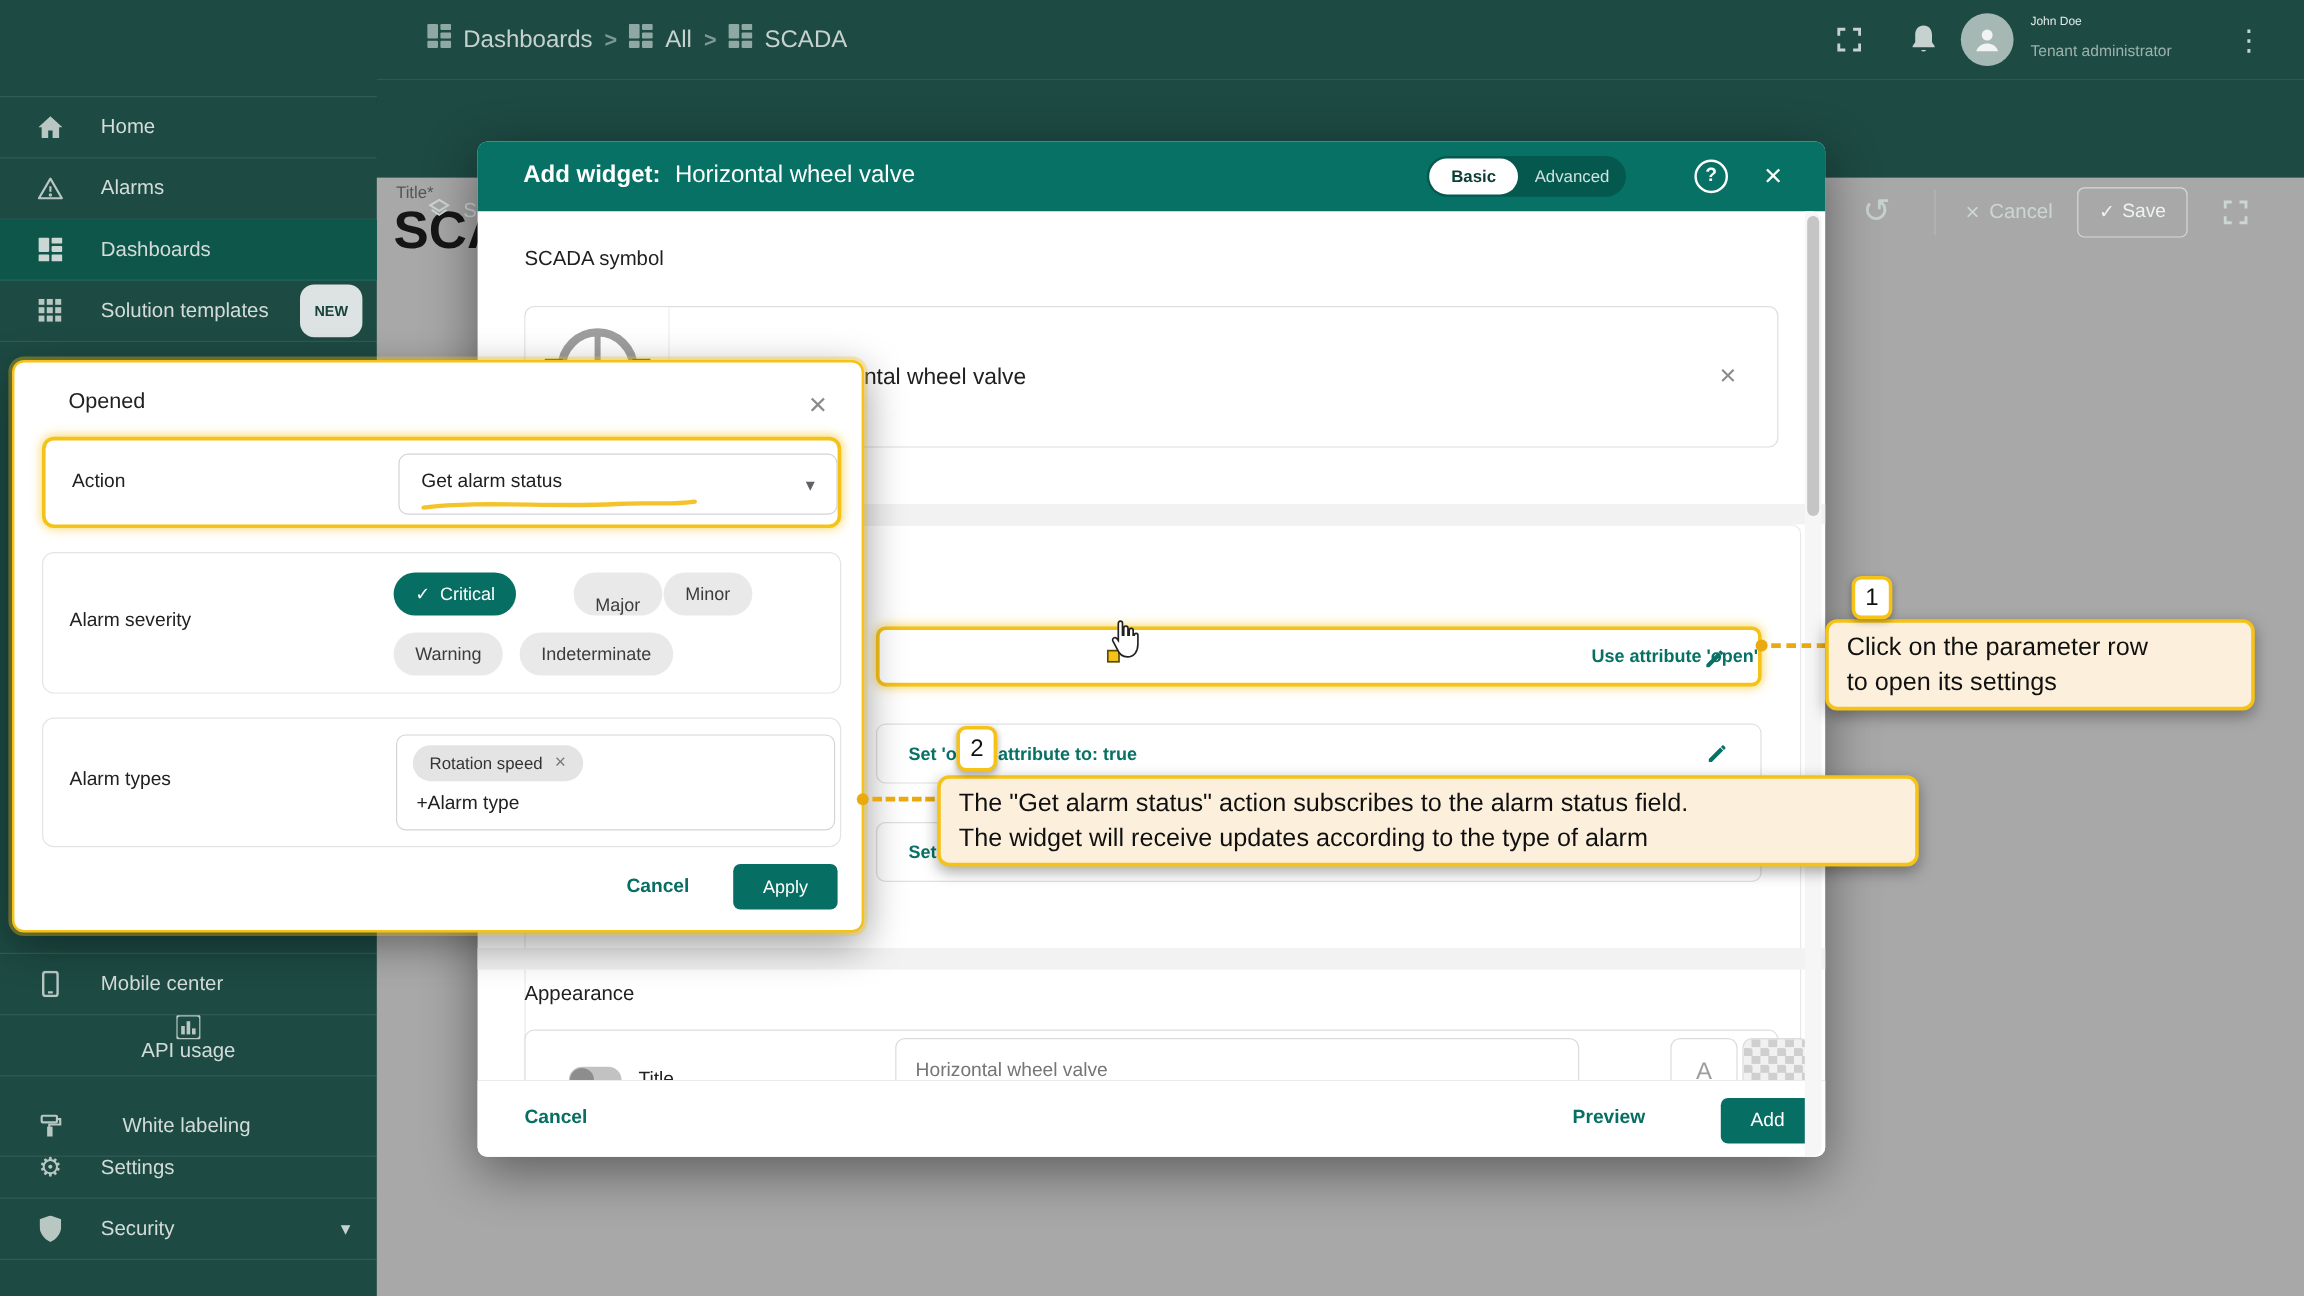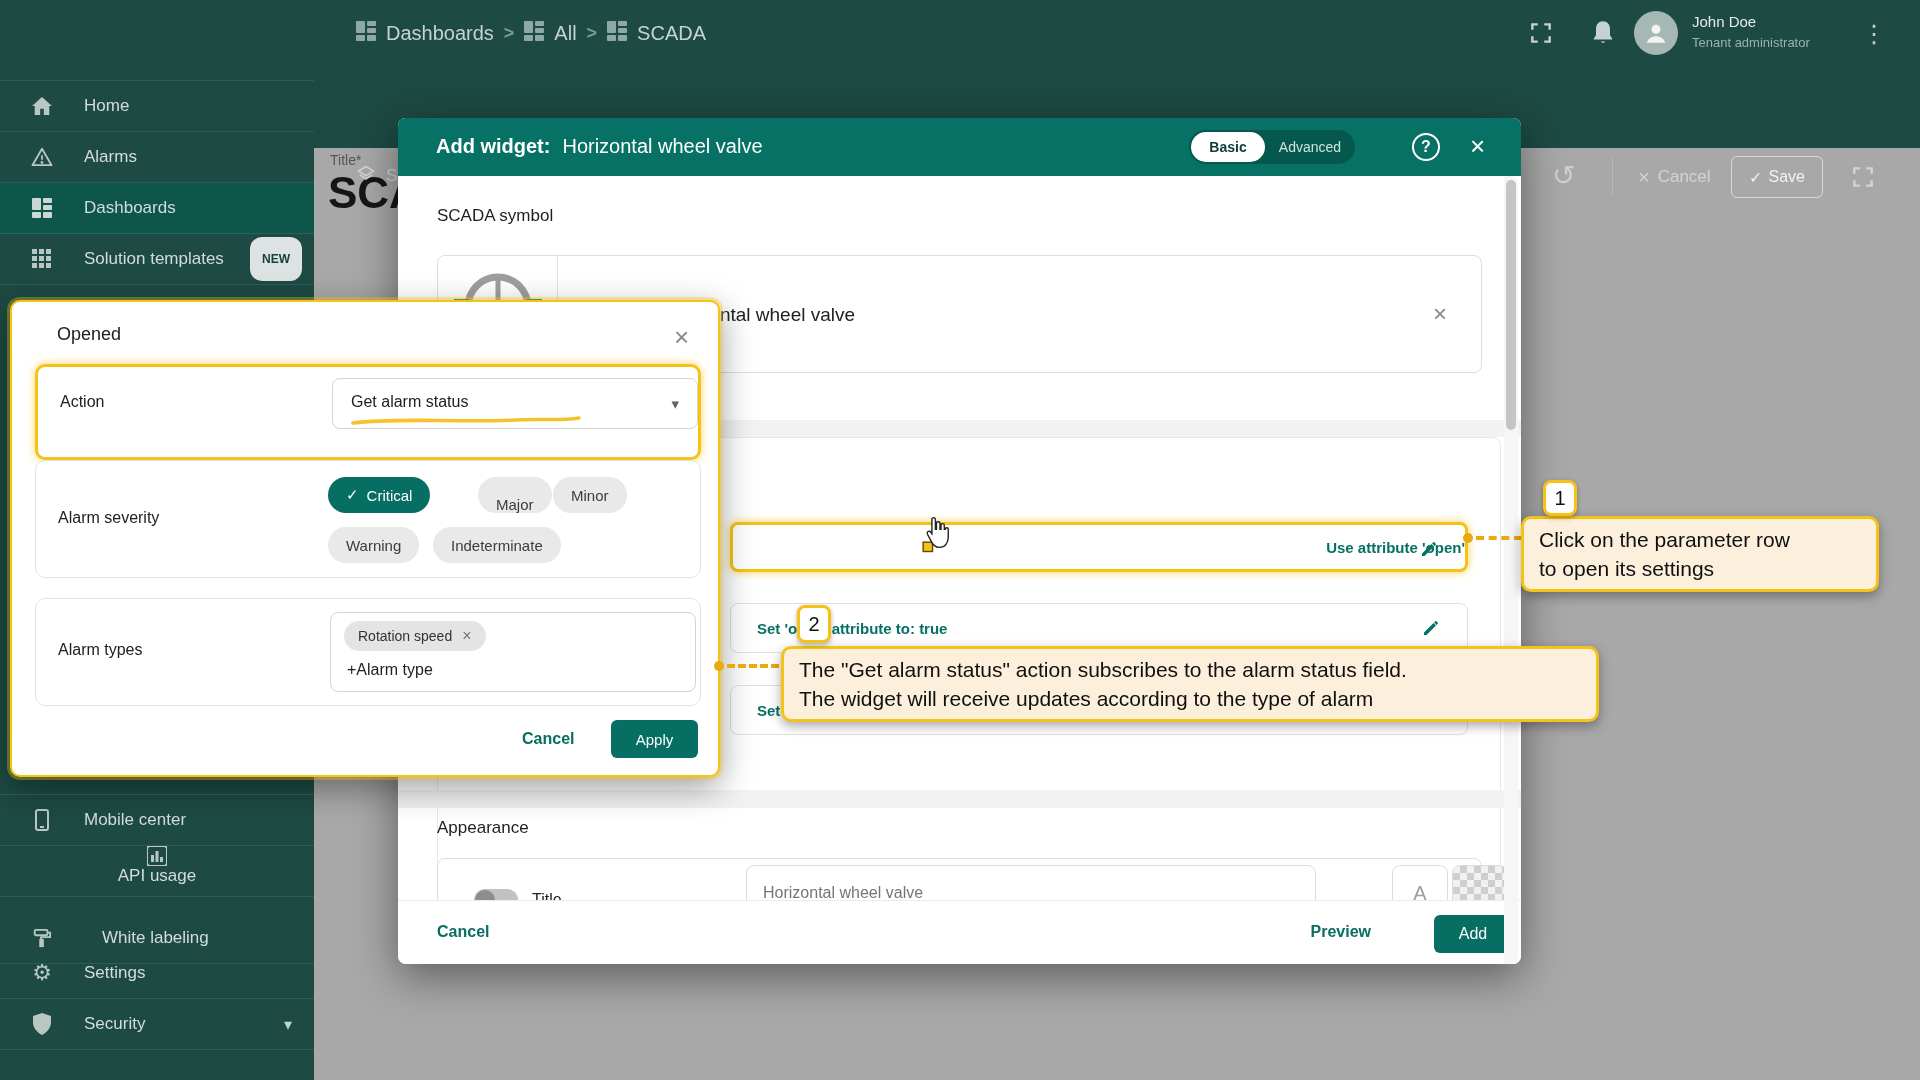--- a/index.html
+++ b/index.html
@@ -10,21 +10,21 @@
   
   .topbar { left:0; top:0; width:1920px; height:66px; background:#1d4a43; z-index:6; }
   .toolbar { left:0; top:66px; width:1920px; height:82px; background:#1d4a43; z-index:4; }
   .logo-gear { left:40px; top:8px; font-size:40px; color:#cfd8d6; z-index:7; }
   .logo-text { left:88px; top:12px; font-size:27px; font-weight:500; color:#d6dfdc; letter-spacing:.5px; }
   .logo-sub { left:88px; top:44px; width:172px; text-align:right; font-size:13px; color:#9cb2ad; }
   .crumb { top:0; height:66px; display:flex; align-items:center; gap:10px; color:#c6d2cf; font-size:20px; }
   .crumb-sep { color:#7e9a94; font-size:18px; font-weight:700; }
   .hdr-ico { color:#c6d2cf; }
   .avatar { left:1634px; top:11px; width:44px; height:44px; border-radius:50%; background:#a5b8b4; display:flex; align-items:center; justify-content:center; }
-  .uname { left:1692px; top:13px; font-size:15px; color:#e4ebe9; }
+  .uname { left:1692px; top:13px; font-size:10px; color:#e4ebe9; }
   .urole { left:1692px; top:35px; font-size:13px; color:#9cb2ad; }
   .kebab { left:1862px; top:20px; font-size:24px; color:#c6d2cf; }
 
   .tb-item { display:flex; align-items:center; gap:10px; color:#ccd7d4; font-size:17px; height:44px; }
   .tb-divider { width:1px; background:rgba(255,255,255,.18); }
   .btn-outline-dark { border:1.5px solid rgba(255,255,255,.55); border-radius:4px; color:#eef3f2; font-size:16px; display:flex; align-items:center; justify-content:center; gap:6px; }
 
   
   .sidebar { left:0; top:0; width:314px; height:1080px; background:#1d4a43; z-index:5; }
   .side-sep { position:absolute; left:0; width:314px; height:1px; background:rgba(255,255,255,.1); }
@@ -385,21 +385,21 @@
   <svg width="28" height="38" viewBox="0 0 24 32">
     <rect x="1" y="23" width="8" height="8" fill="#f5c218" stroke="#5a4a00" stroke-width="1.2"></rect>
     <path d="M8.5 3.6C8.5 2.7 9.1 2 10 2s1.5.7 1.5 1.6V12h.9V7c0-.9.7-1.5 1.5-1.5S15.4 6.1 15.4 7v5h.9V8.5c0-.8.6-1.4 1.4-1.4.8 0 1.4.6 1.4 1.4V12h.8c0-.7.6-1.3 1.3-1.3.7 0 1.3.6 1.3 1.3v6.5c0 5-2.6 9-7.5 9-4 0-6-2.5-7.3-5.6L4.6 16c-.4-.9 0-1.9.9-2.2.8-.3 1.6 0 2.1.7l.9 1.2z" fill="#fff" stroke="#222" stroke-width="1.2"></path>
   </svg>
 </div>
 
 <div class="abs dialog">
   <div class="abs dlg-title">Opened</div>
   <div class="abs dlg-x">×</div>
 
-  <div class="dlg-card hl2" style="top:62px;height:96px;">
+  <div class="dlg-card hl2" style="top:62px;height:76px;">
     <div class="dlg-label" style="top:26px;">Action</div>
     <div class="dd" style="left:294px;top:11px;width:366px;height:51px;">
       <span class="dd-text" style="top:14px;">Get alarm status</span>
       <span class="dd-caret" style="top:16px;">▾</span>
       <svg style="position:absolute;left:16px;top:36px;" width="235" height="12" viewBox="0 0 235 12">
           <path d="M4 8 C 50 2, 110 8, 165 5 C 190 3.5, 212 6, 230 3" fill="none" stroke="#f3c020" stroke-width="3.6" stroke-linecap="round" opacity="0.95"></path>
         </svg>
     </div>
   </div>
 

